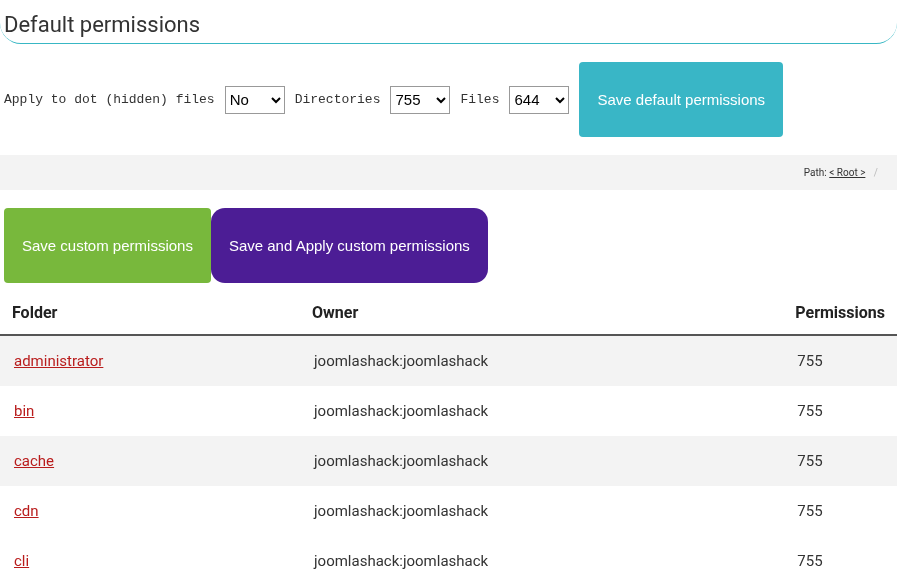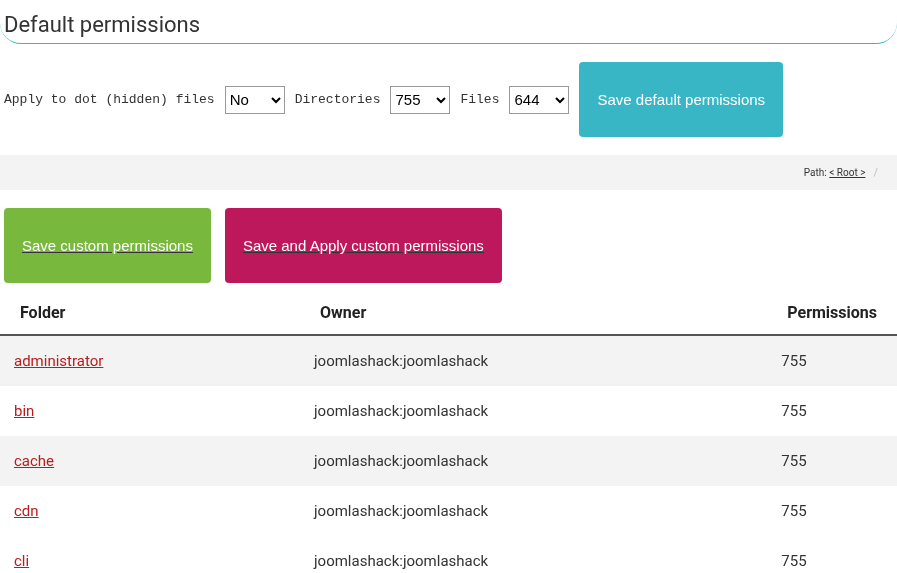--- a/index.html
+++ b/index.html
@@ -41,52 +41,50 @@
 .btn {
   border: none;
   border-radius: 4px;
   padding: 29px 18px;
   font-size: 15px;
   color: #fff;
   cursor: pointer;
 }
 .btn-teal { background: #39b6c6; }
 .btn-green { background: #78b83c; }
-.btn-orange { background: #be185d; }
+.btn-orange { background: #4c1d95; border-radius: 14px; }
 .breadcrumb {
   background: #f3f3f3;
   padding: 12px 19px;
   margin-bottom: 18px;
   font-size: 10px;
   color: #333;
   text-align: right;
 }
 .breadcrumb a {
   color: #333;
   text-decoration: underline;
 }
 .breadcrumb .sep {
   color: #bbb;
   margin-left: 6px;
 }
 .button-row {
   display: flex;
-  gap: 14px;
   padding: 0 4px 10px;
-  text-decoration: underline;
 }
 table {
   width: 100%;
   border-collapse: collapse;
 }
 thead th {
   text-align: left;
   font-weight: 700;
   font-size: 16px;
-  padding: 10px 20px 12px;
+  padding: 10px 12px 12px;
   border-bottom: 2px solid #555;
   color: #222;
 }
 tbody td {
   padding: 16px 14px;
   font-size: 15px;
   color: #333;
 }
 tbody tr.striped { background: #f3f3f3; }
 tbody td a {

